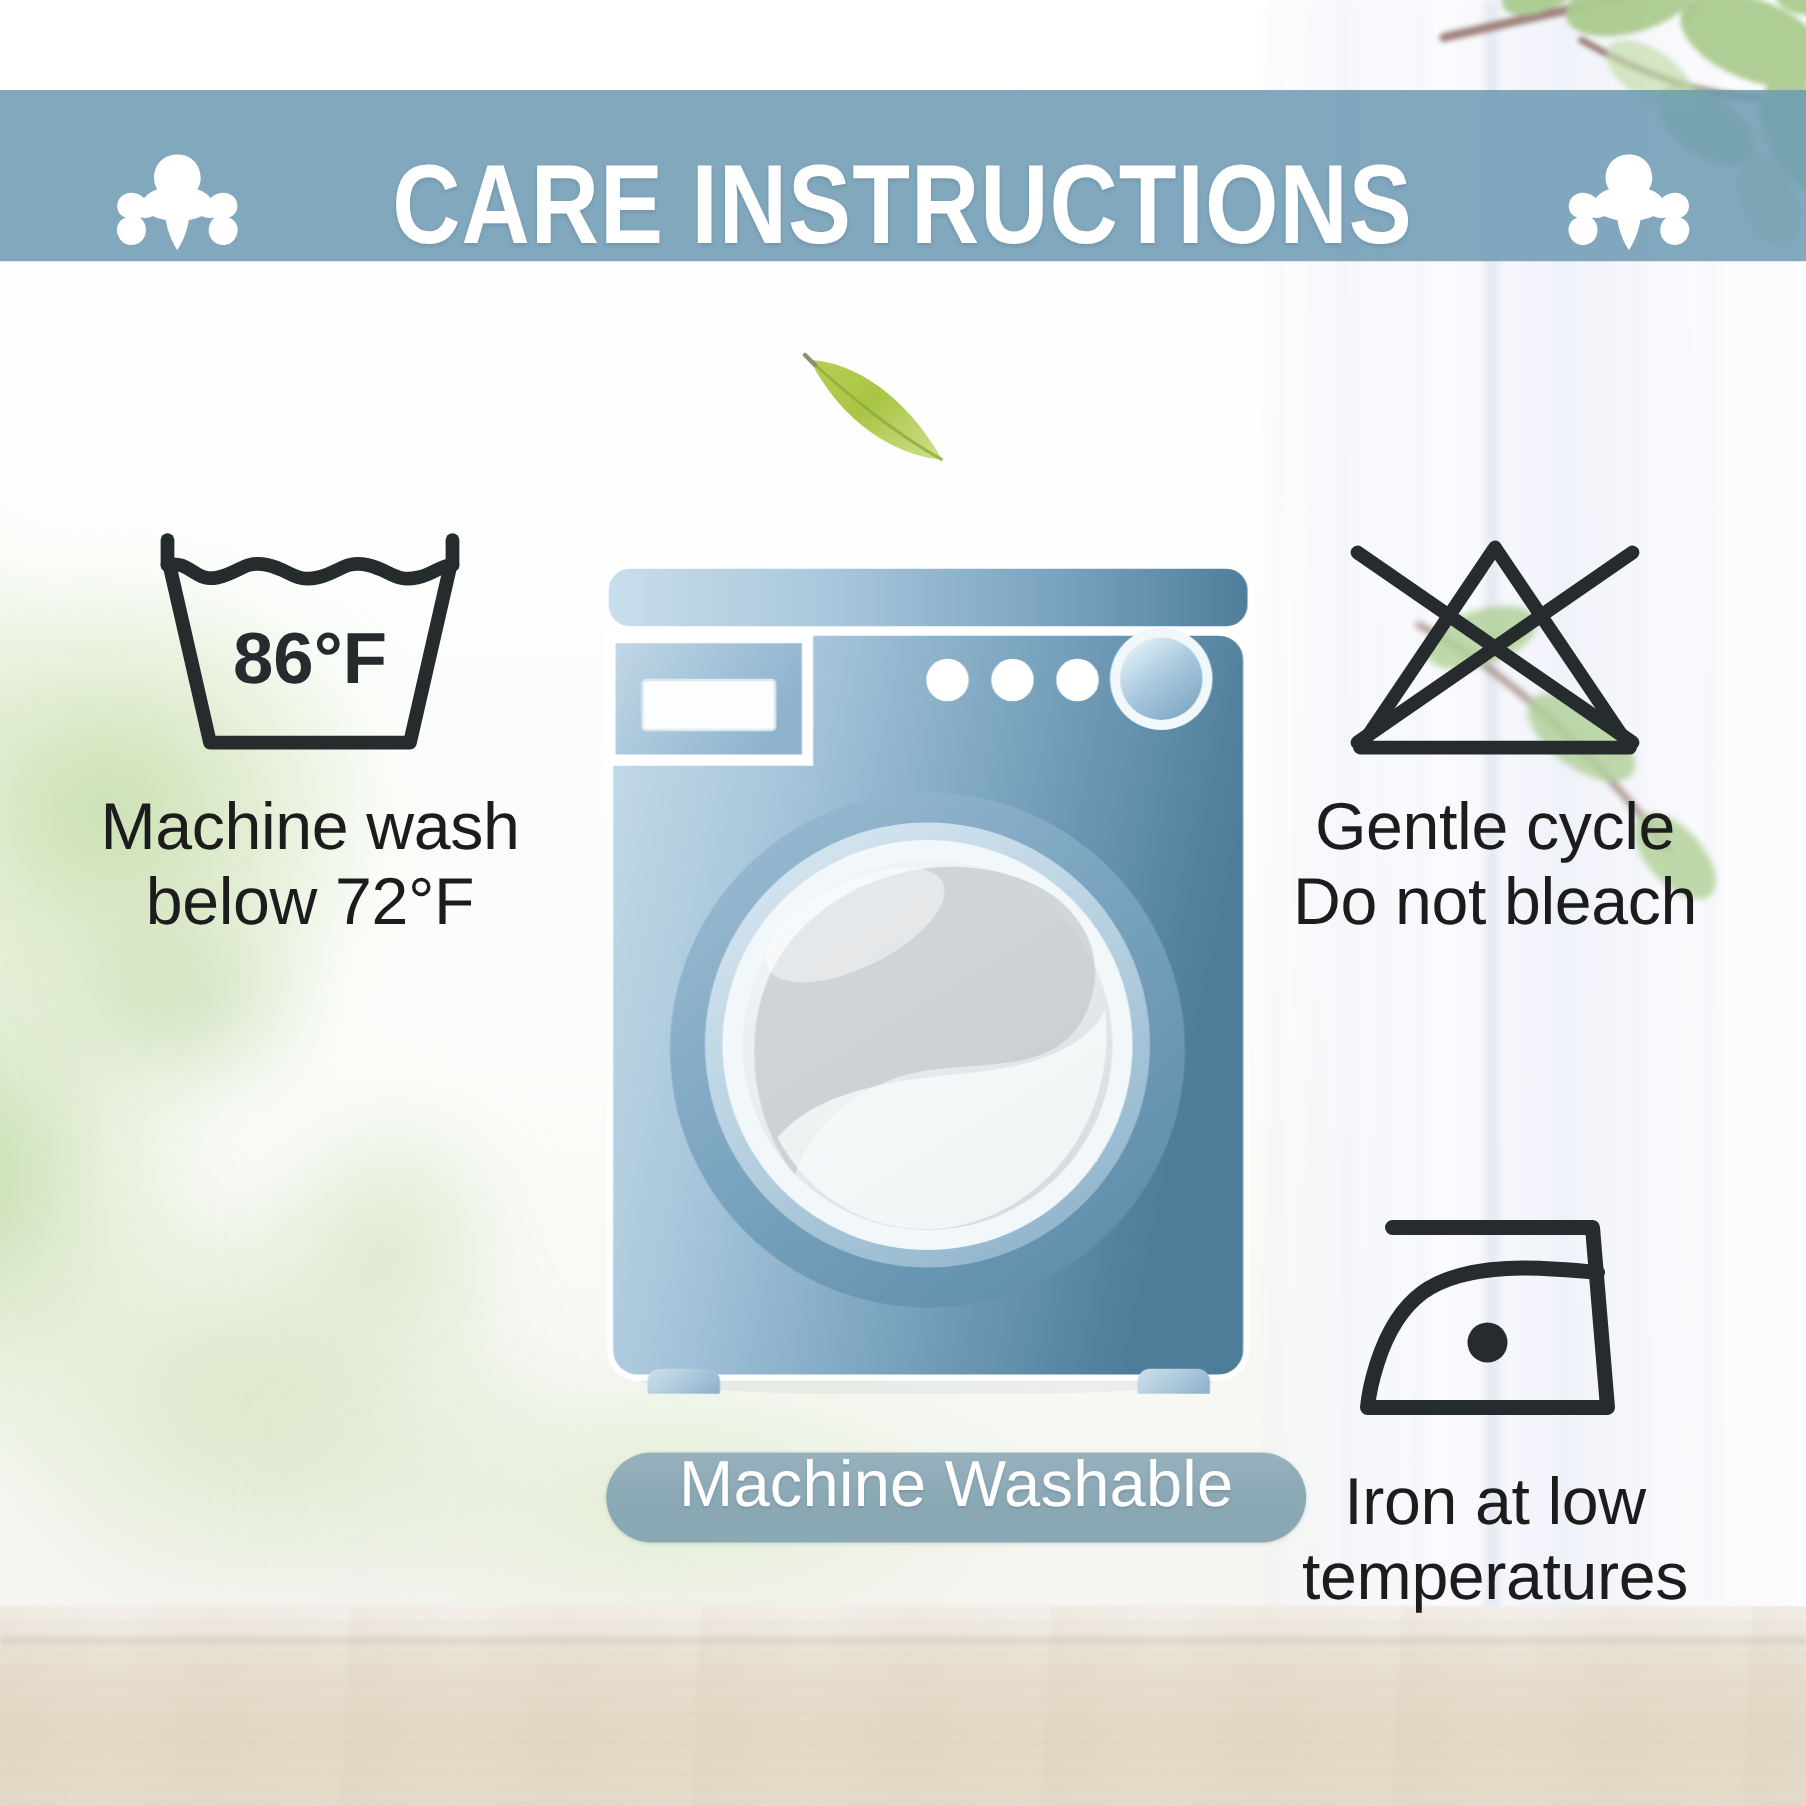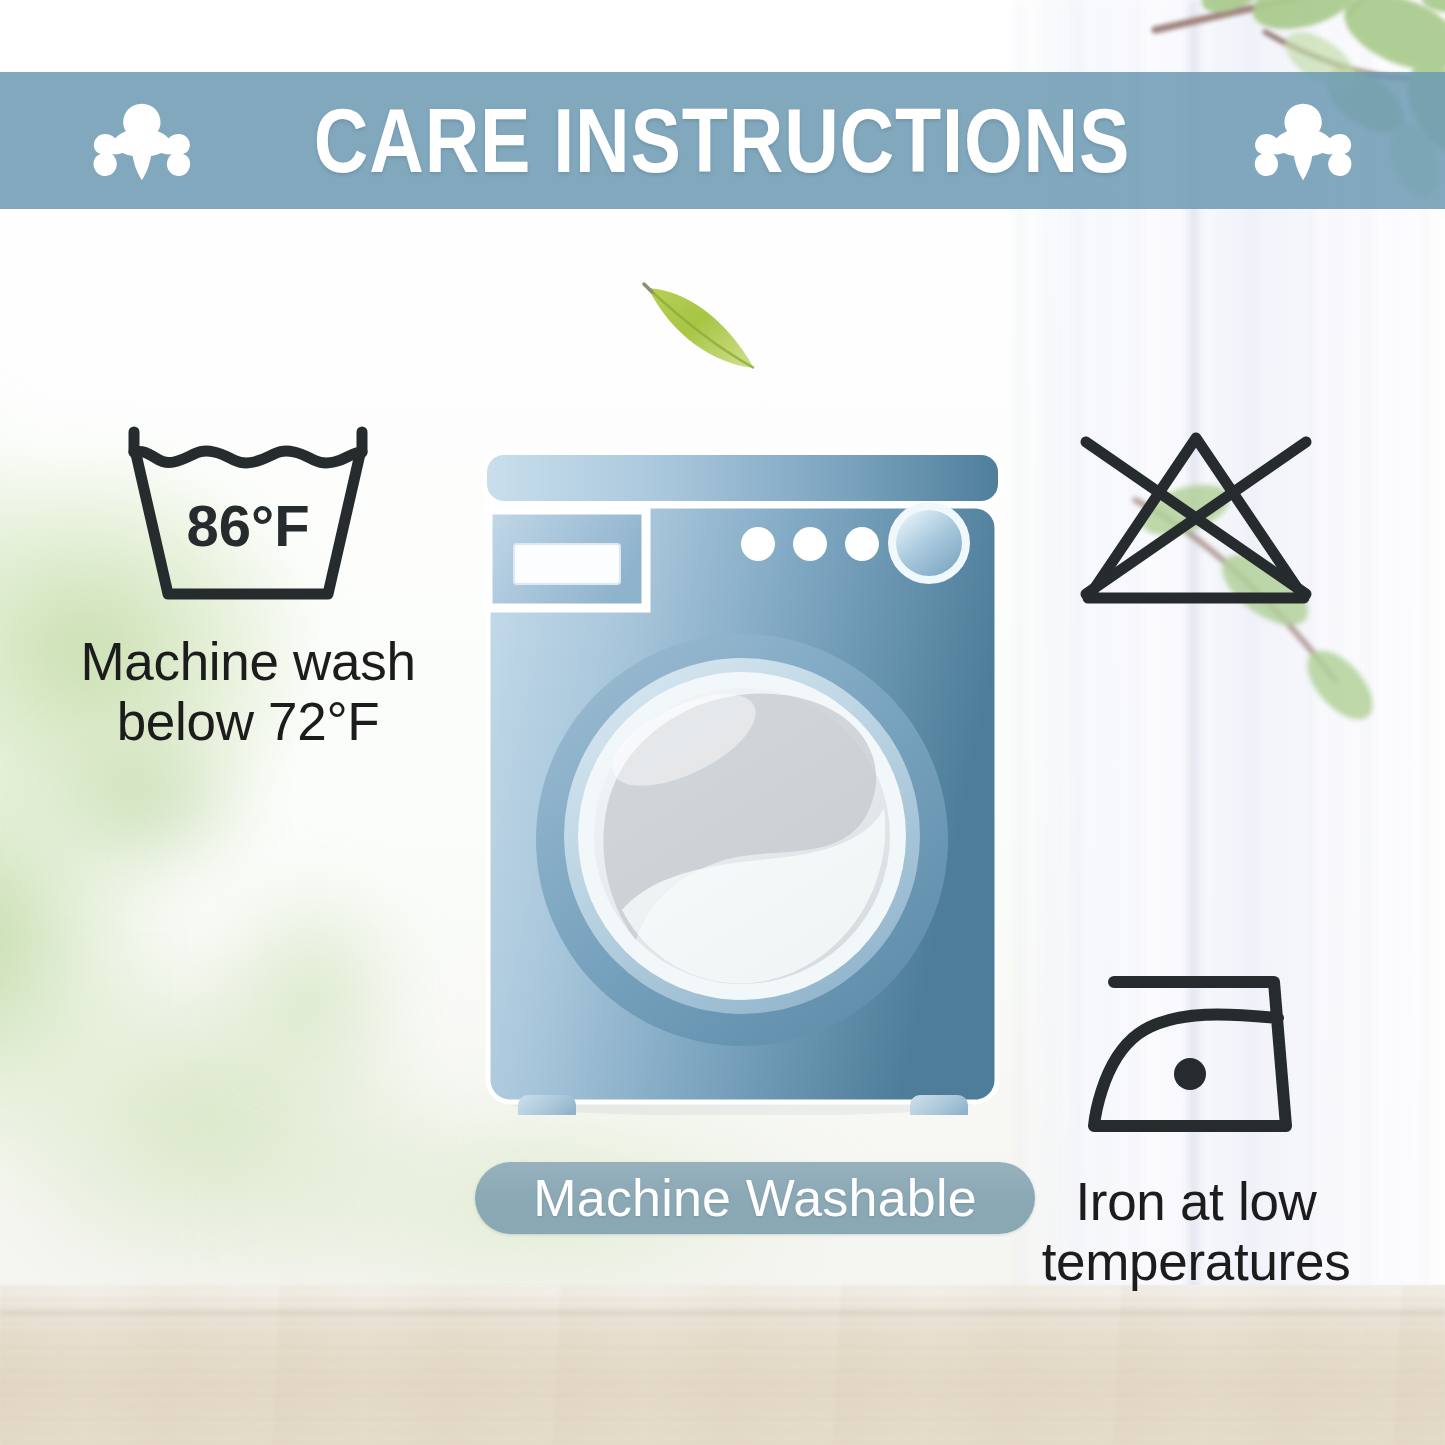--- a/index.html
+++ b/index.html
@@ -173,21 +173,21 @@
 
   
   .banner {
     position: absolute;
     left: 0;
     top: 72px;
     width: 100%;
     height: 137px;
     background: rgba(111,156,180,0.88);
     display: flex;
-    align-items: center;
+    align-items: flex-end;
     justify-content: center;
     gap: 40px;
   }
   .banner-title {
     color: #ffffff;
     font-size: 90px;
     font-weight: bold;
     letter-spacing: 1px;
     line-height: 1;
     transform: scaleX(0.84);
@@ -247,28 +247,27 @@
     position: absolute;
     left: 470px;
     top: 440px;
     width: 545px;
     height: 675px;
   }
 
   
   .badge {
     position: absolute;
-    left: 475px;
+    left: 485px;
     top: 1162px;
     width: 560px;
     height: 72px;
     border-radius: 36px;
     background: linear-gradient(180deg, #97b2bd 0%, #8ba8b5 48%, #8aa7b4 100%);
     display: flex;
-    align-items: center;
     justify-content: center;
     box-shadow: 0 1px 3px rgba(90,120,135,0.25);
   }
   .badge-text {
     color: #ffffff;
     font-size: 52px;
     line-height: 1;
     letter-spacing: 0.2px;
     white-space: nowrap;
     text-shadow: 0 1px 2px rgba(70,100,116,0.25);
@@ -382,20 +381,22 @@
   <div class="care-block" id="block-bleach">
     <div class="care-icon">
       <svg width="256" height="192" viewBox="0 0 256 192">
         <g fill="none" stroke="#262b2e" stroke-width="11" stroke-linecap="round" stroke-linejoin="round">
           <path d="M128 16 L236 176 L20 176 Z"></path>
           <path d="M18 20 L238 172"></path>
           <path d="M238 20 L18 172"></path>
         </g>
       </svg>
     </div>
+    <div class="care-label">Gentle cycle
+Do not bleach</div>
   </div>
 
 
   <div class="care-block" id="block-iron">
     <div class="care-icon">
       <svg width="236" height="180" viewBox="0 0 236 180">
         <g fill="none" stroke="#262b2e" stroke-width="12" stroke-linecap="round" stroke-linejoin="round">
           <path d="M36 12 L196 12 L208 156 L16 156
                    C16 156, 22 92, 60 64
                    C96 38, 158 44, 200 48"></path>

